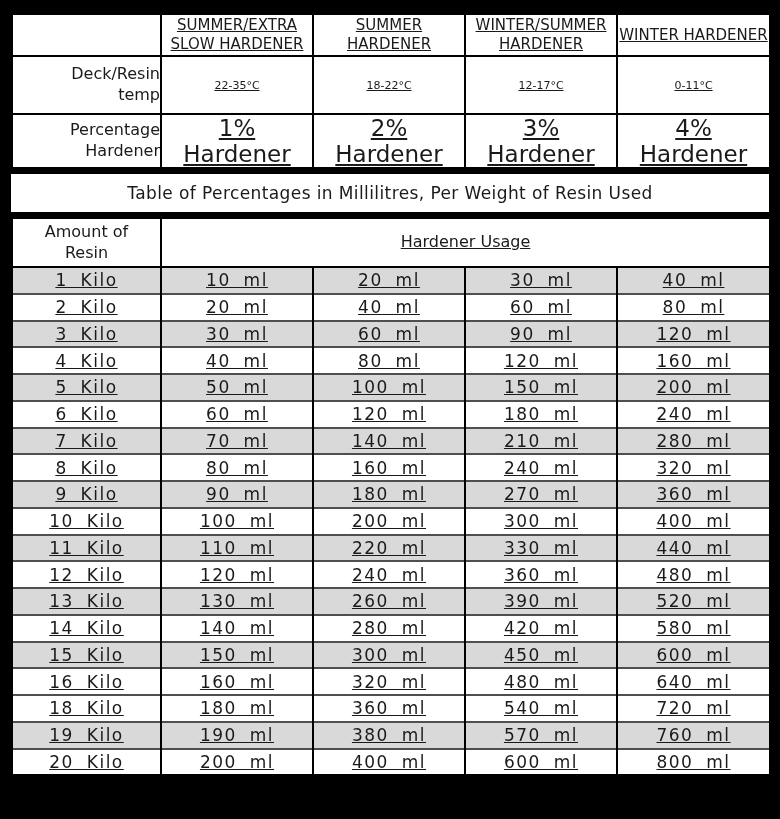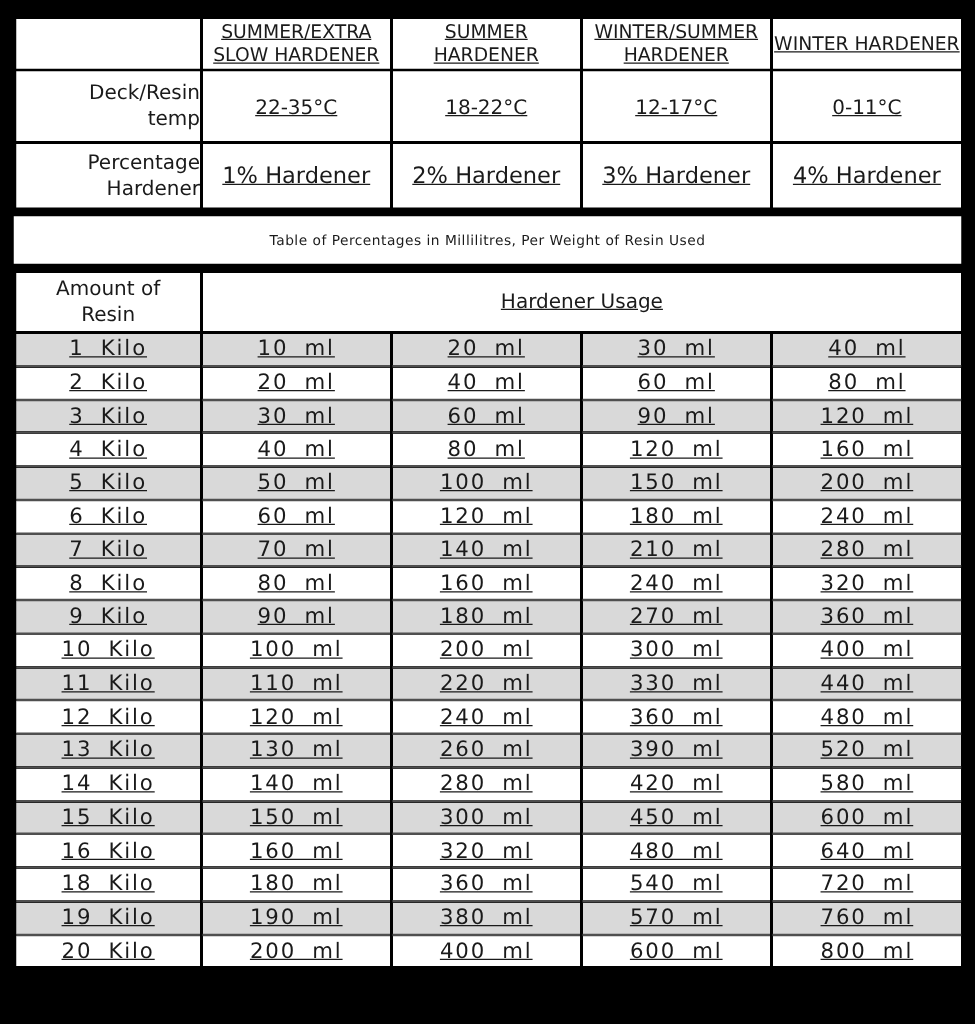--- a/index.html
+++ b/index.html
@@ -25,33 +25,33 @@
   td {
     text-align: center;
     vertical-align: middle;
     background: #fff;
     border: 2px solid #000;
     padding: 0;
     overflow: hidden;
   }
   
   .t-head .r-cols td  { height: 40px; font-size: 15px; line-height: 1.25; }
-  .t-head .r-temp td  { height: 56px; font-size: 16px; }
-  .t-head .r-pct td   { height: 51px; font-size: 18px; }
+  .t-head .r-temp td  { height: 56px; font-size: 11px; }
+  .t-head .r-pct td   { height: 51px; font-size: 23px; }
   .t-head td.lbl      { font-size: 16px; line-height: 1.3; text-align: right; }
   .t-head td.lbl span { display: inline-block; max-width: 100px; }
   
   .title-band {
     height: 38px;
     margin: 5px 0;
     background: #fff;
     display: flex;
     align-items: center;
     justify-content: center;
-    font-size: 11px;
+    font-size: 17px;
     letter-spacing: 0.4px;
   }
   
   .t-data .r-usage td { height: 47px; font-size: 16px; line-height: 1.3; }
   .t-data .r-usage td.lbl span { display: inline-block; max-width: 100px; }
   .t-data tbody td {
     height: 24.75px;
     font-size: 17px;
     letter-spacing: 1.5px;
     word-spacing: 6px;

